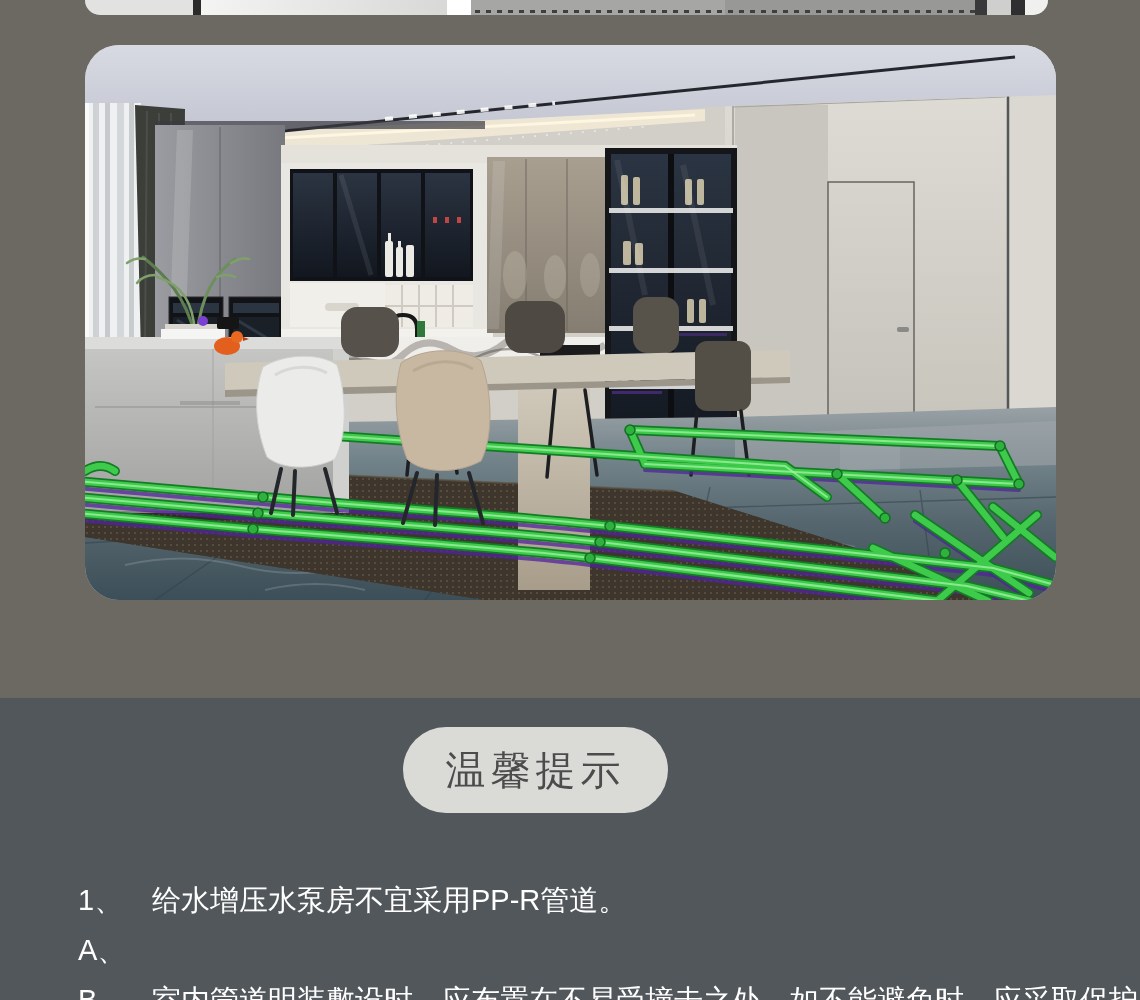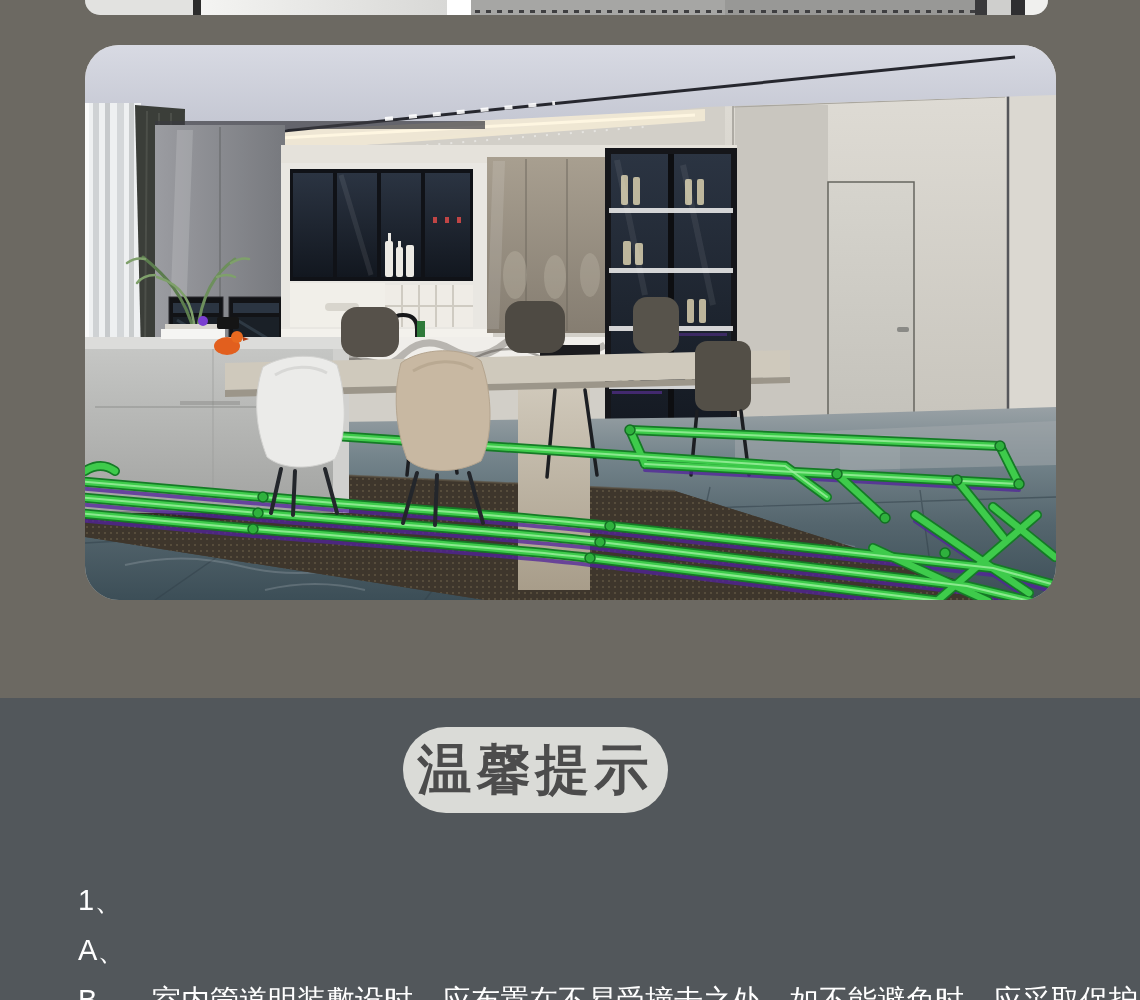--- a/index.html
+++ b/index.html
@@ -30,21 +30,21 @@
   .pp{stroke:#51239b;stroke-width:4;fill:none;opacity:.75;stroke-linecap:round;}
   .fit{fill:#2fb13d;stroke:#136f23;stroke-width:1.5;}
   .tiles{stroke:#33414a;stroke-width:1.4;opacity:.55;fill:none;}
   .vein{stroke:#d7dee0;stroke-width:2;opacity:.2;fill:none;}
   .leg{stroke:#23262b;stroke-width:4;fill:none;stroke-linecap:round;}
   .sleg{stroke:#1c1e22;stroke-width:3.5;fill:none;stroke-linecap:round;}
 
   
   .tips-pill{position:absolute;left:403px;top:727px;width:265px;height:86px;
     background:#dadbd7;border-radius:43px;display:flex;align-items:center;justify-content:center;}
-  .tips-pill span{font-size:54px;color:#4c4c4c;letter-spacing:5px;font-weight:700;}
+  .tips-pill span{font-size:40px;color:#4c4c4c;letter-spacing:5px;font-weight:400;}
 
   
   .tips-list{position:absolute;left:78px;top:876px;width:1060px;color:#ffffff;}
   .tip-line{height:50px;display:flex;align-items:center;font-size:29px;white-space:nowrap;}
   .tip-marker{display:inline-block;width:74px;flex:0 0 74px;}
 </style>
 </head>
 <body>
 
 <div class="bg-top"></div>
@@ -386,20 +386,21 @@
 </svg>
 </div>
 
 <div class="tips-pill">
   <span>温馨提示</span>
 </div>
 
 <div class="tips-list">
   <div class="tip-line">
     <span class="tip-marker">1、</span>
+    <span class="tip-text">给水增压水泵房不宜采用PP-R管道。</span>
   </div>
   <div class="tip-line">
     <span class="tip-marker">A、</span>
   </div>
   <div class="tip-line">
     <span class="tip-marker">B、</span>
     <span class="tip-text">室内管道明装敷设时，应布置在不易受撞击之处，如不能避免时，应采取保护</span>
   </div>
 </div>
 

